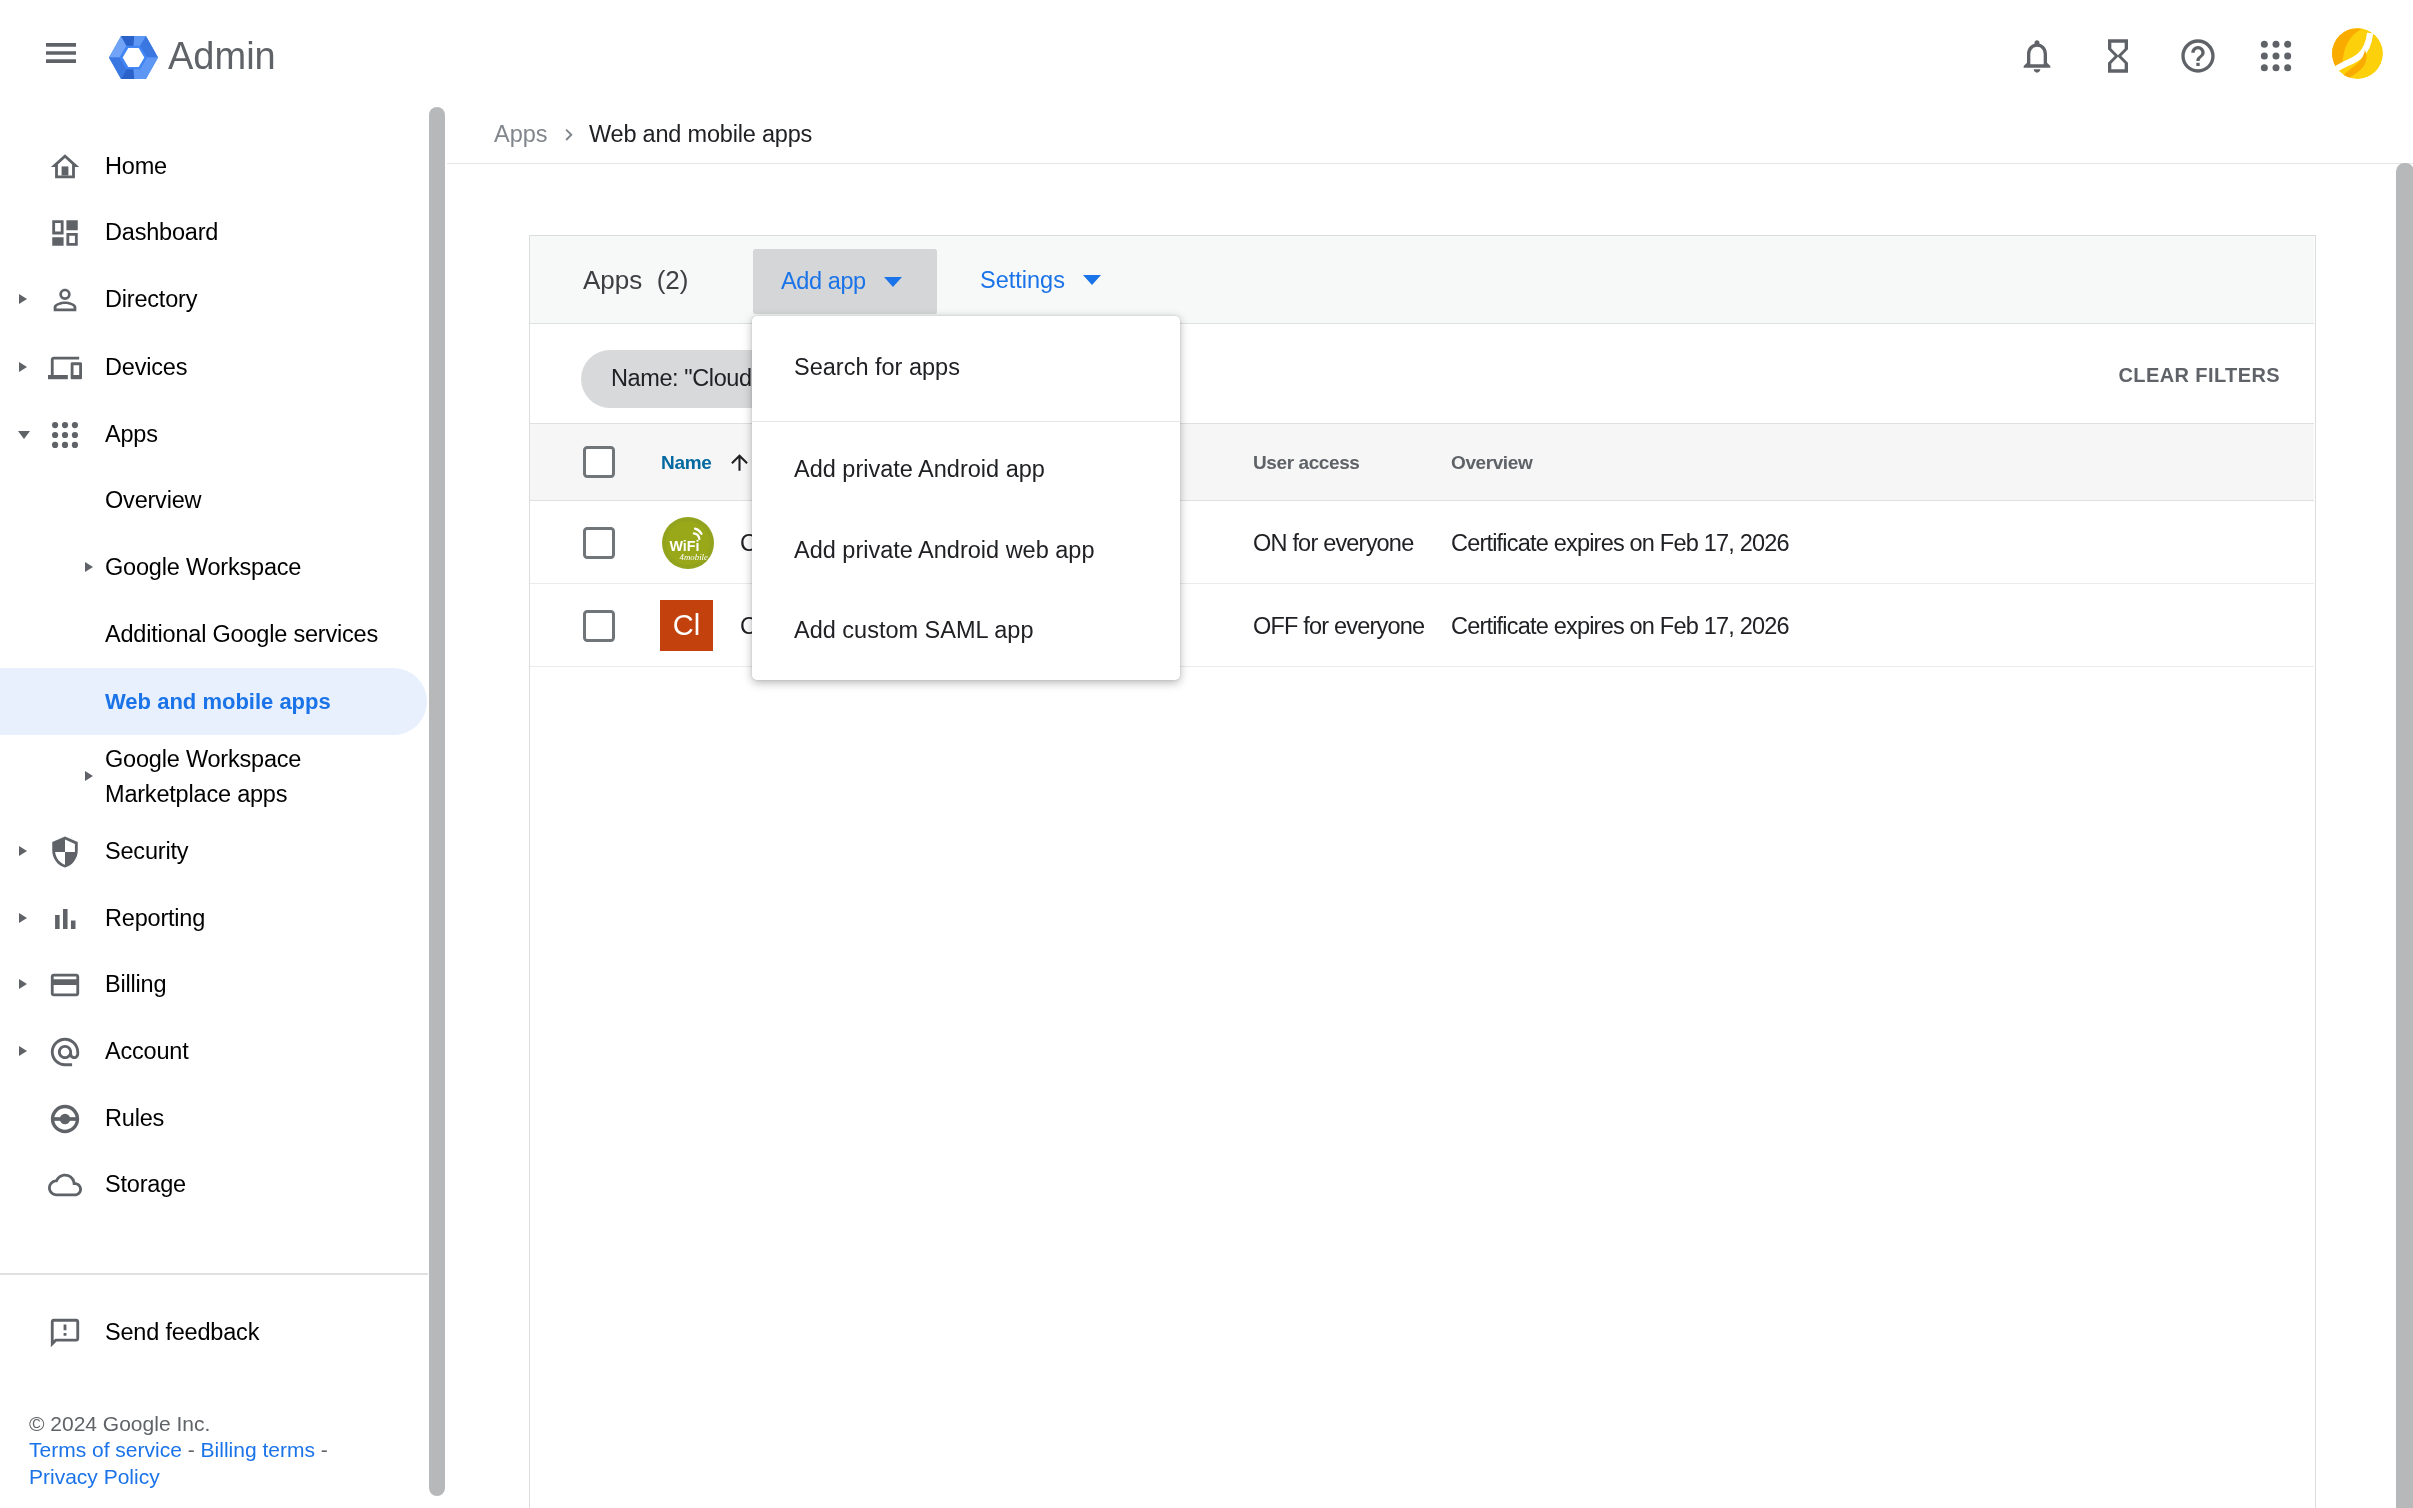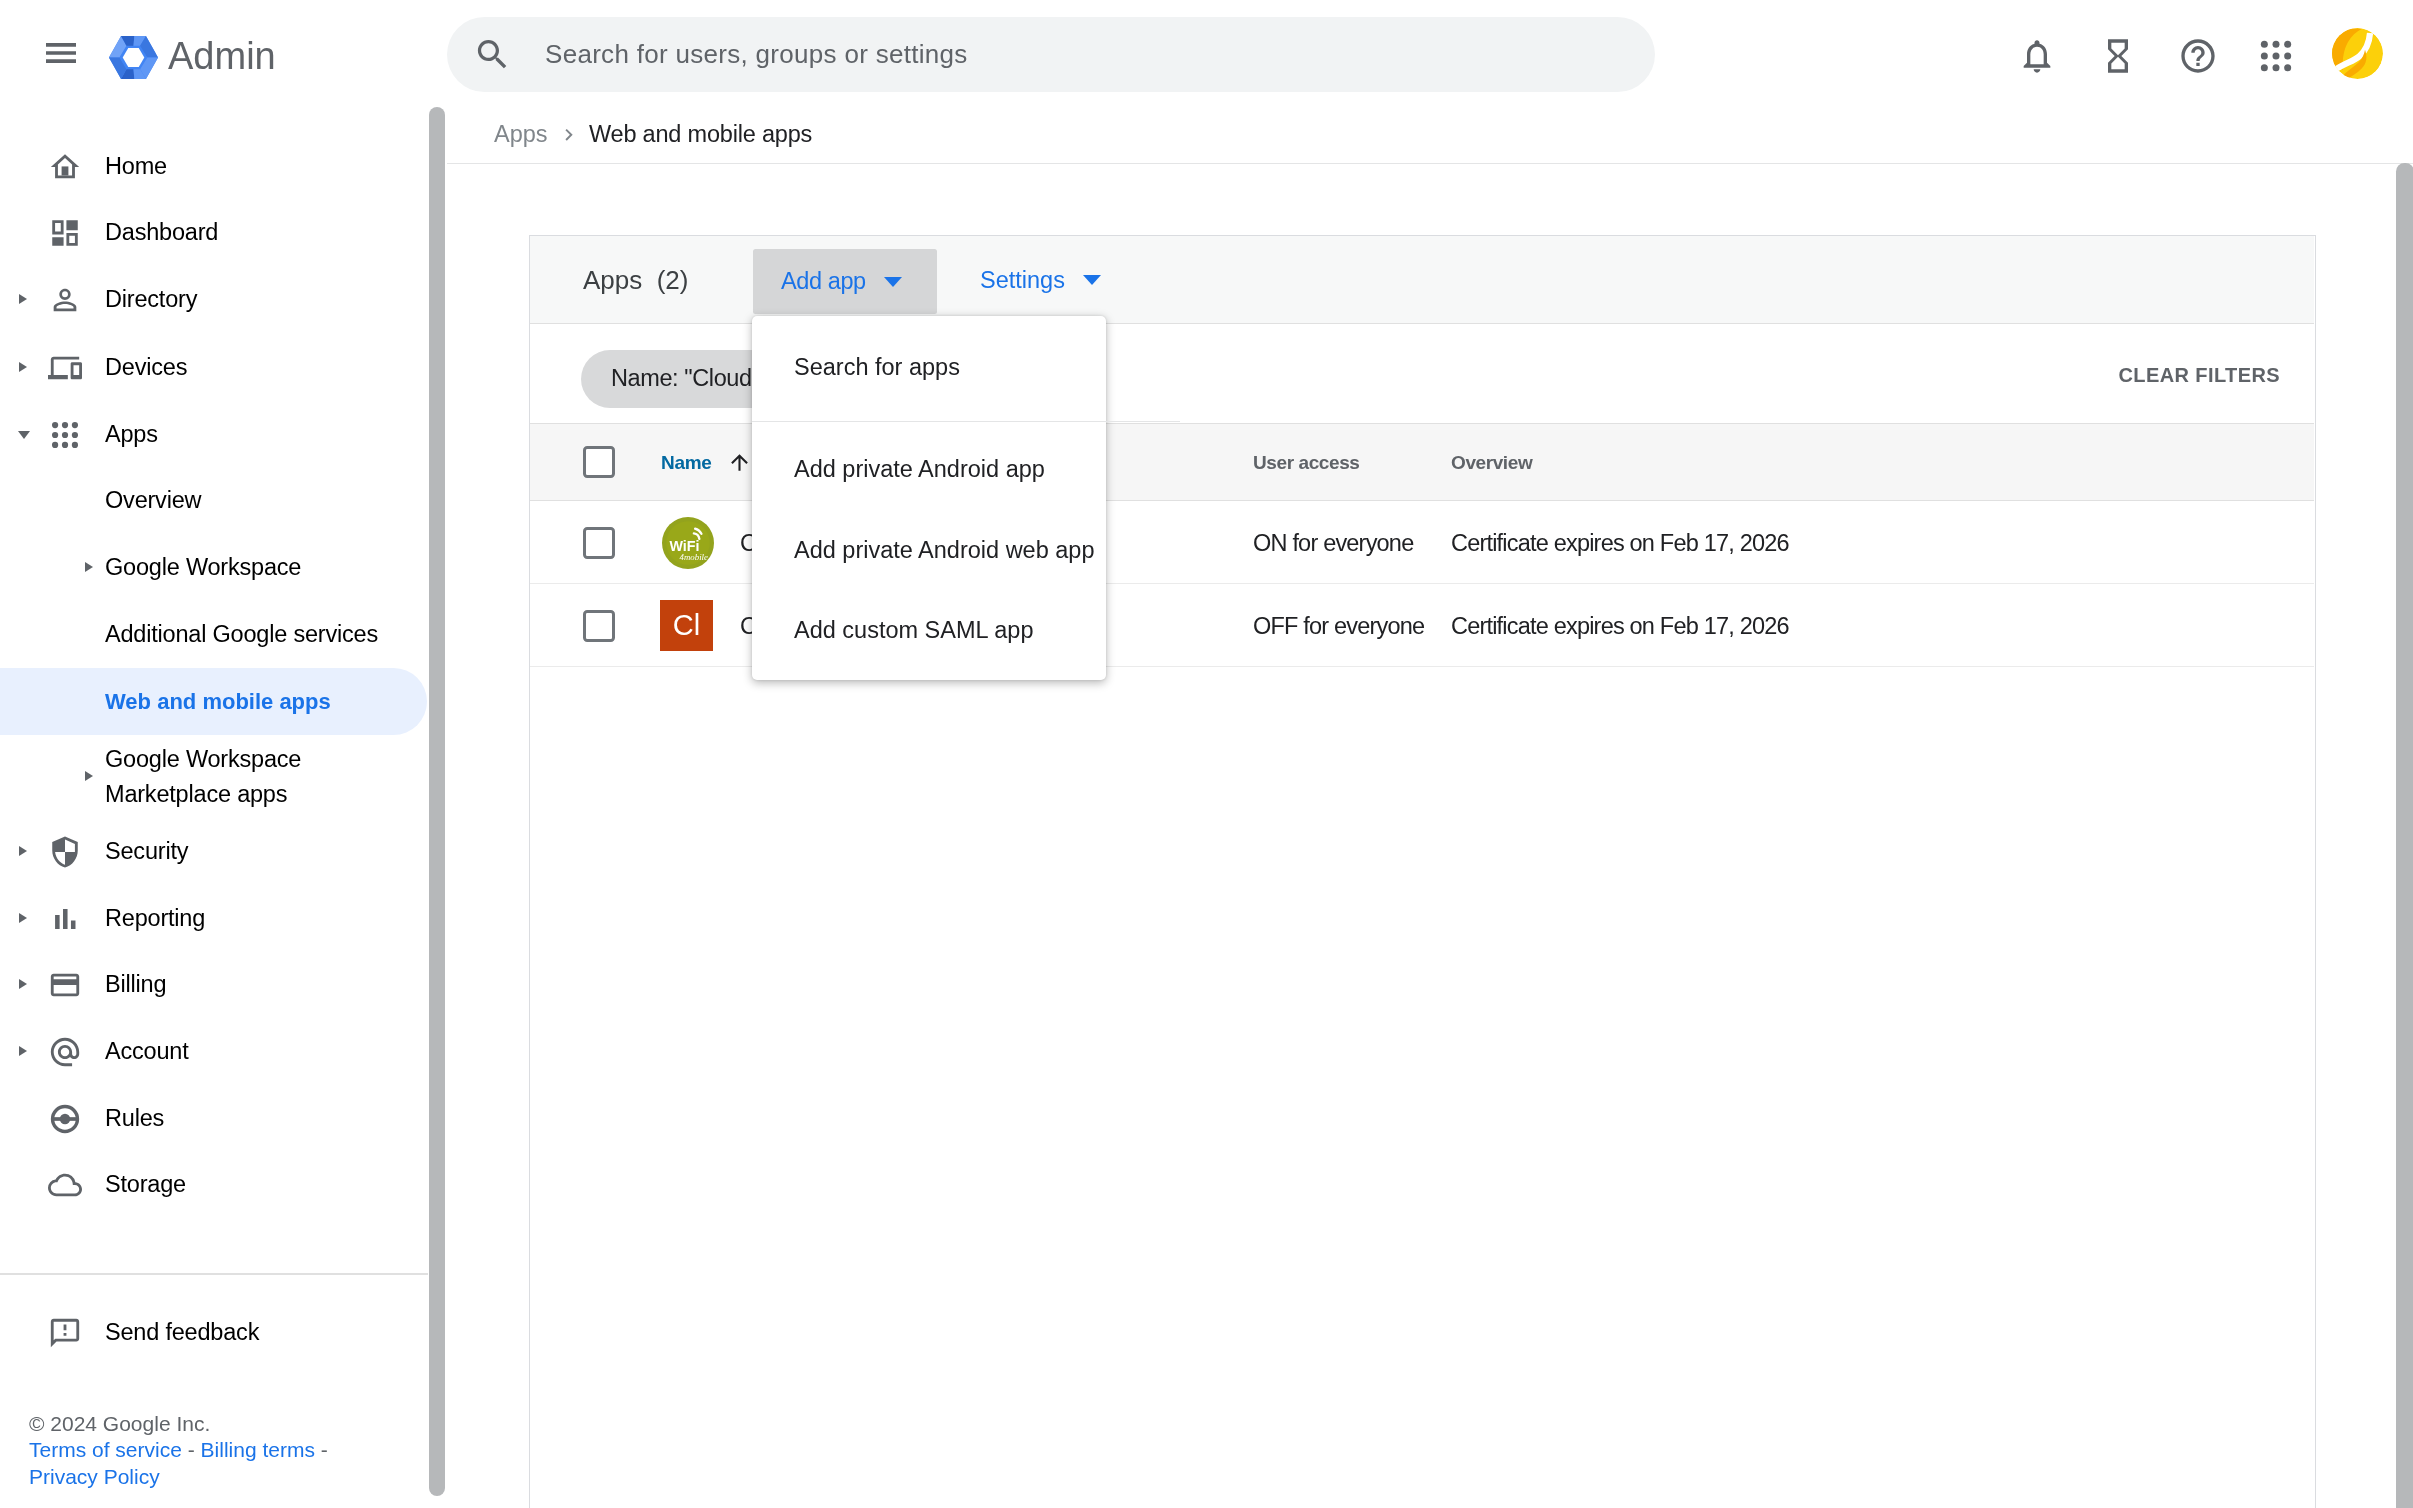--- a/index.html
+++ b/index.html
@@ -53,21 +53,21 @@
 #h-ua { position:absolute; left:723px; top:0; height:77px; display:flex; align-items:center; font-size:19px; font-weight:bold; letter-spacing:-0.4px; color:#5f6368; }
 #h-dt { position:absolute; left:921px; top:0; height:77px; display:flex; align-items:center; font-size:19px; font-weight:bold; letter-spacing:-0.4px; color:#5f6368; }
 
 .trow { position:absolute; left:0; width:1784px; height:82px; background:#fff; border-bottom:1.3px solid #ebebeb; }
 #row1 { top:266px; }
 #row2 { top:349px; }
 .trow .cb { top:25px; }
 .cell { position:absolute; top:0; height:82px; display:flex; align-items:center; font-size:23.5px; letter-spacing:-0.8px; color:#202124; white-space:nowrap; }
 
 
-#menu { position:absolute; left:752px; top:316px; width:354px; height:364px; background:#fff; border-radius:5px; box-shadow:0 2.5px 10px rgba(0,0,0,0.28), 0 0 2.5px rgba(0,0,0,0.12); }
+#menu { position:absolute; left:752px; top:316px; width:428px; height:364px; background:#fff; border-radius:5px; box-shadow:0 2.5px 10px rgba(0,0,0,0.28), 0 0 2.5px rgba(0,0,0,0.12); }
 .mi { position:absolute; left:42px; height:80px; display:flex; align-items:center; font-size:23.5px; color:#202124; white-space:nowrap; }
 #menu-div { position:absolute; left:0; top:105px; width:428px; height:1.3px; background:#e4e5e6; }
 </style>
 </head>
 <body>
 
 <div id="topbar">
   <svg class="icn" style="position:absolute;left:41px;top:33px" width="40" height="40" viewBox="0 0 24 24">
       <path d="M3 6h18v2.2H3zm0 4.9h18v2.2H3zm0 4.9h18v2.2H3z"></path>
     </svg>
@@ -78,26 +78,20 @@
     <polygon points="30.5,2 44.5,2 37.5,14 29.5,14" fill="#5f97f5"></polygon>
     <polygon points="44.5,2 59,28 46,28 37.5,14" fill="#3a77e0"></polygon>
     <polygon points="59,28 44.5,54 37.5,42 46,28" fill="#5f97f5"></polygon>
     <polygon points="14.5,54 30.5,54 29.5,42 21,42" fill="#2b62c9"></polygon>
     <polygon points="30.5,54 44.5,54 37.5,42 29.5,42" fill="#5f97f5"></polygon>
     <polygon points="0,28 12.5,28 21,42 14.5,54" fill="#3a77e0"></polygon>
     <polygon points="13,28 21.5,14.5 37,14.5 46,28 37,41.5 21.5,41.5" fill="#4285f4"></polygon>
     <polygon points="16.5,28 23.2,16.5 35.8,16.5 42.5,28 35.8,39.5 23.2,39.5" fill="#fff"></polygon>
   </svg>
   <div id="admin-txt">Admin</div>
-  <div id="searchbar">
-    <svg class="icn" style="position:absolute;left:26px;top:17.6px" width="39" height="39" viewBox="0 0 24 24">
-        <path d="M15.5 14h-.79l-.28-.27C15.41 12.59 16 11.11 16 9.5 16 5.91 13.09 3 9.5 3S3 5.91 3 9.5 5.91 16 9.5 16c1.61 0 3.09-.59 4.23-1.57l.27.28v.79l5 4.99L20.49 19l-4.99-5zm-6 0C7.01 14 5 11.99 5 9.5S7.01 5 9.5 5 14 7.01 14 9.5 11.99 14 9.5 14z"></path>
-      </svg>
-    <div id="search-ph">Search for users, groups or settings</div>
-  </div>
   <svg class="icn" style="position:absolute;left:2017px;top:36px" width="40" height="40" viewBox="0 0 24 24">
       <path d="M12 22c1.1 0 2-.9 2-2h-4c0 1.1.89 2 2 2zm6-6v-5c0-3.07-1.64-5.64-4.5-6.32V4c0-.83-.67-1.5-1.5-1.5s-1.5.67-1.5 1.5v.68C7.63 5.36 6 7.92 6 11v5l-2 2v1h16v-1l-2-2zm-2 1H8v-6c0-2.48 1.51-4.5 4-4.5s4 2.02 4 4.5v6z"></path>
     </svg>
   <svg class="icn" style="position:absolute;left:2098px;top:36px" width="40" height="40" viewBox="0 0 24 24">
       <path d="M6 2v6h.01L6 8.01 10 12l-4 4 .01.01H6V22h12v-5.99h-.01L18 16l-4-4 4-3.99-.01-.01H18V2H6zm10 14.5V20H8v-3.5l4-4 4 4zm-4-5l-4-4V4h8v3.5l-4 4z"></path>
     </svg>
   <svg class="icn" style="position:absolute;left:2178px;top:36px" width="40" height="40" viewBox="0 0 24 24">
       <path d="M11 18h2v-2h-2v2zm1-16C6.48 2 2 6.48 2 12s4.48 10 10 10 10-4.48 10-10S17.52 2 12 2zm0 18c-4.41 0-8-3.59-8-8s3.59-8 8-8 8 3.59 8 8-3.59 8-8 8zm0-14c-2.21 0-4 1.79-4 4h2c0-1.1.9-2 2-2s2 .9 2 2c0 2-3 1.75-3 5h2c0-2.25 3-2.5 3-5 0-2.21-1.79-4-4-4z"></path>
     </svg>
   <svg class="icn" style="position:absolute;left:2256px;top:36px" width="40" height="40" viewBox="0 0 24 24">

